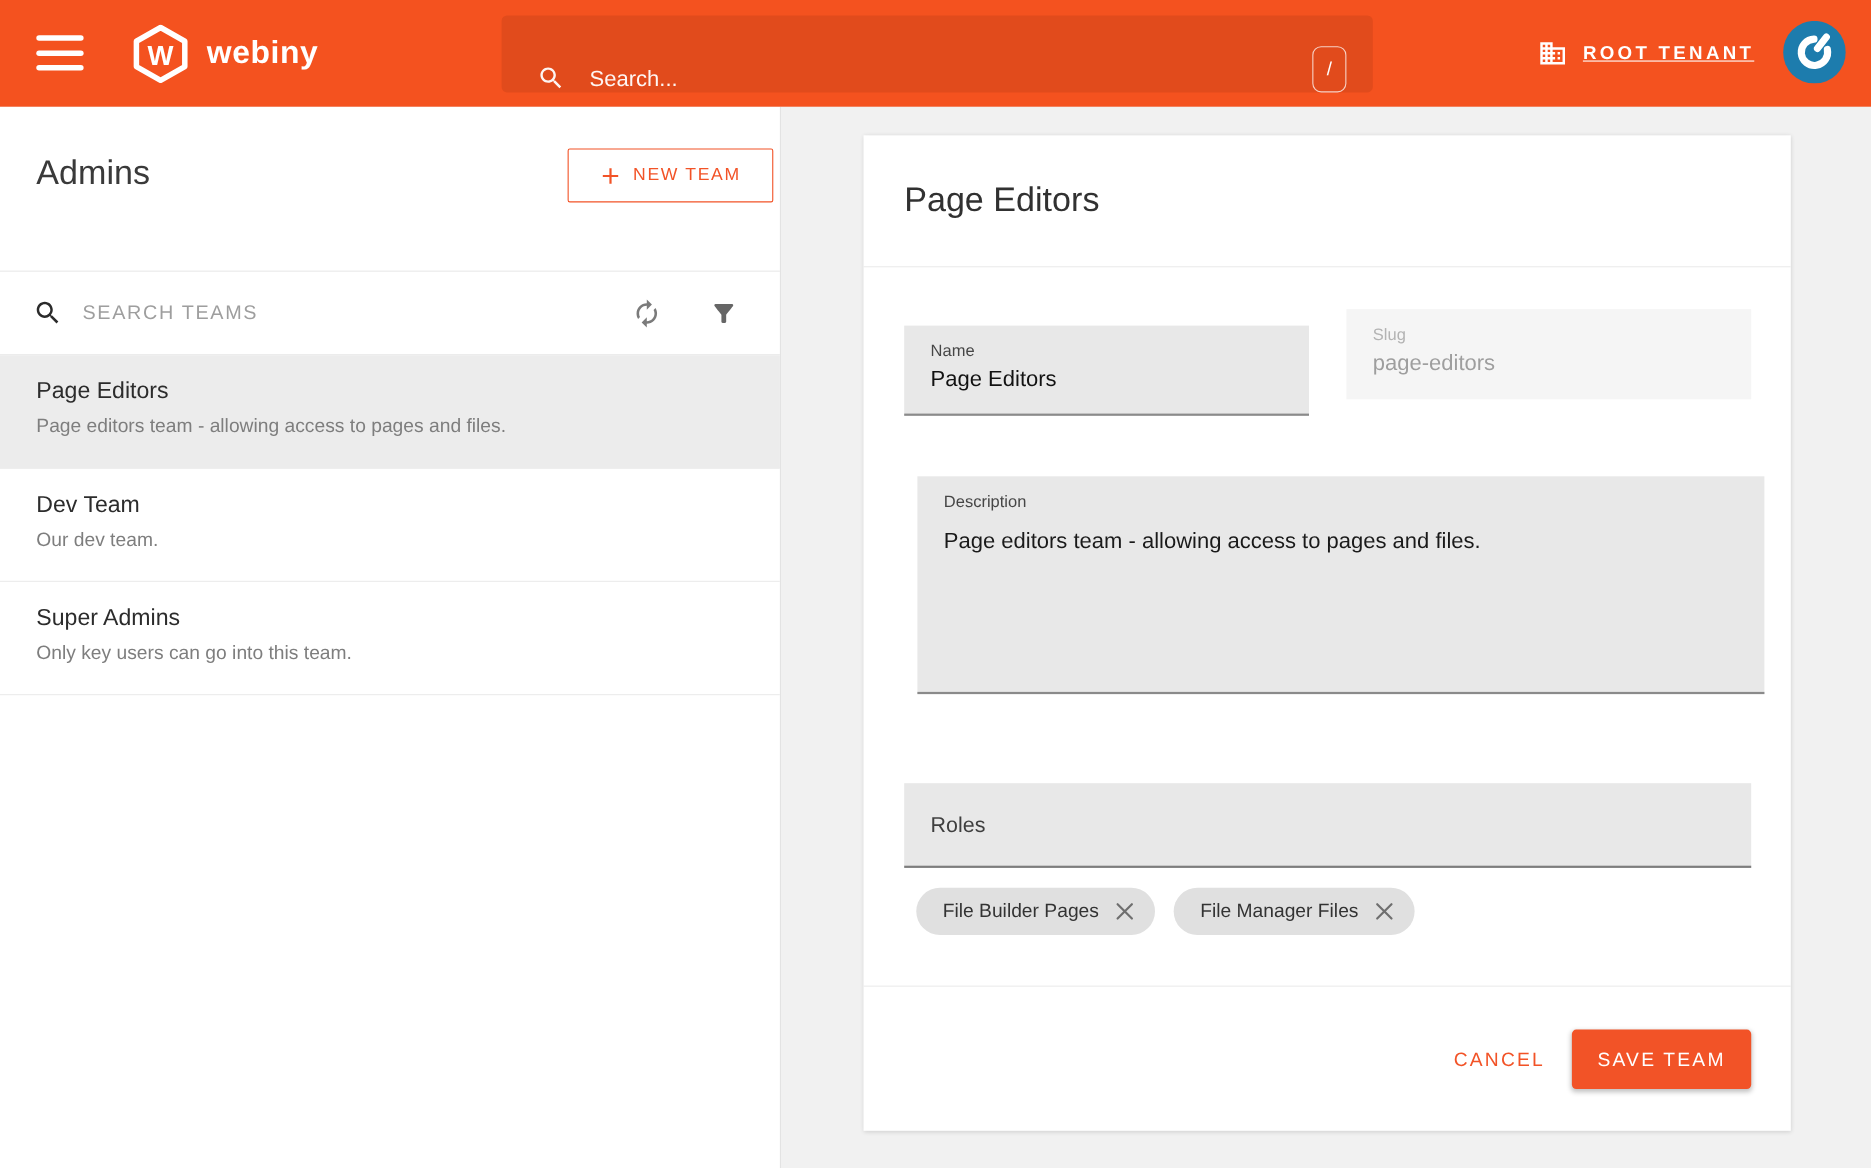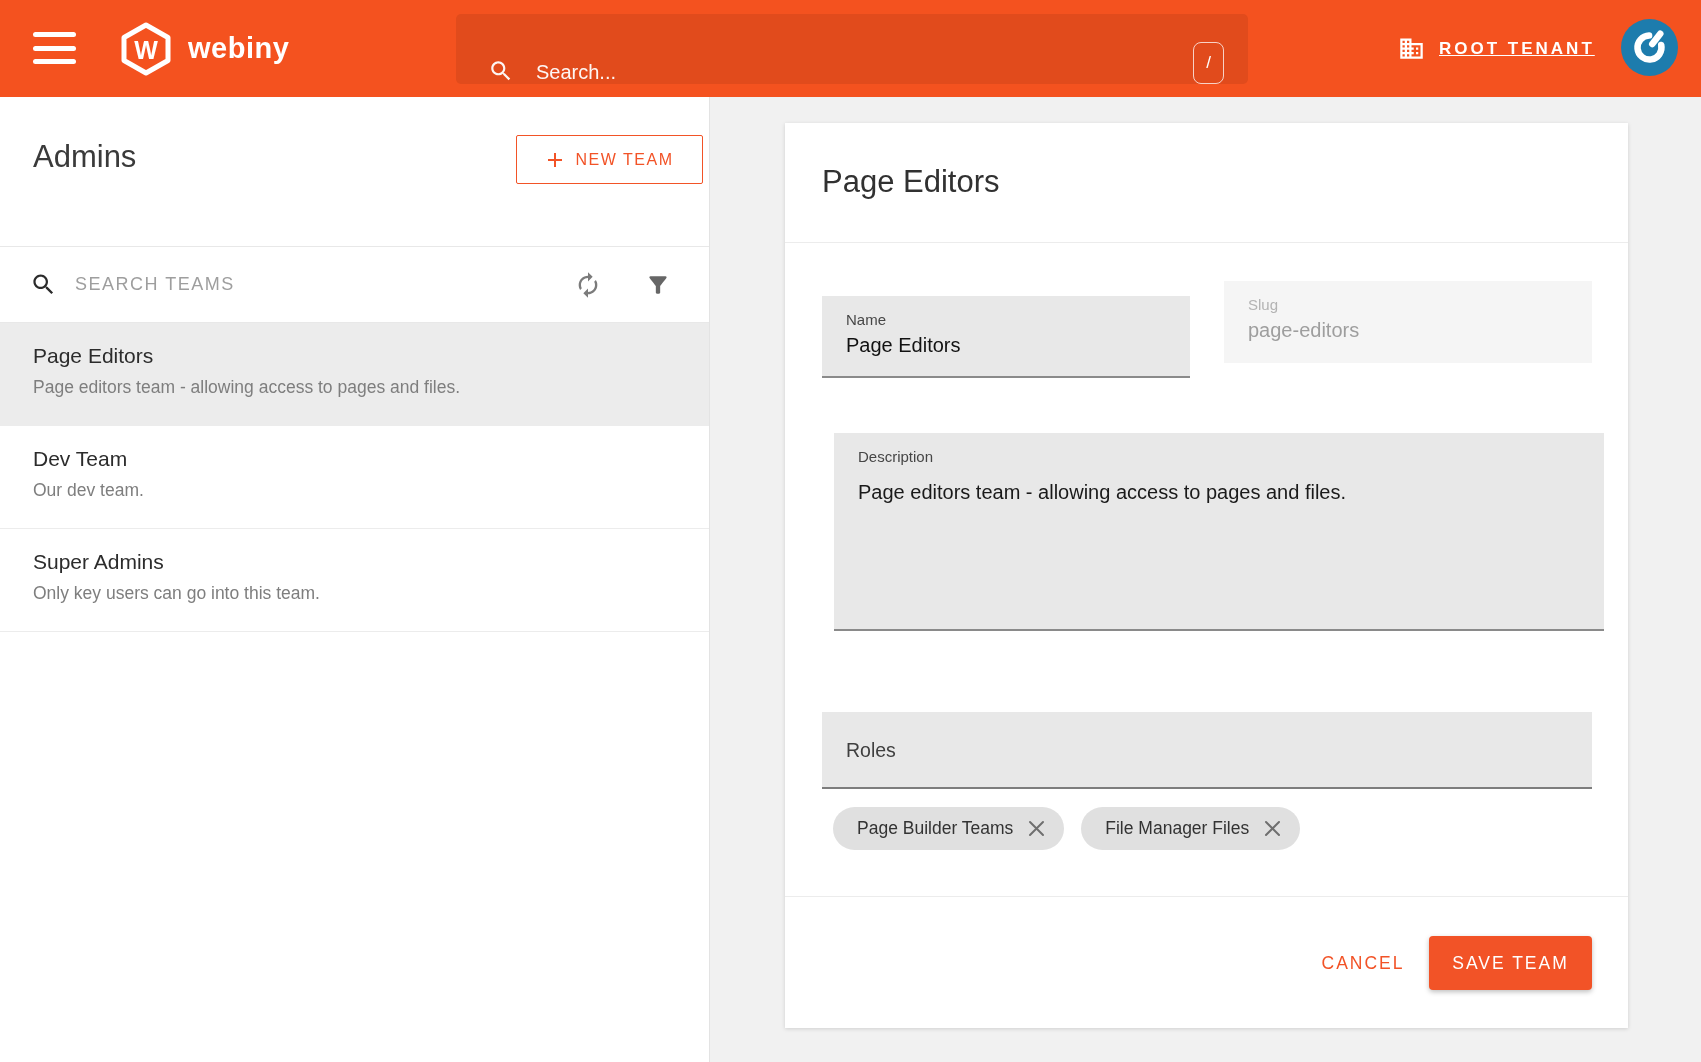--- a/index.html
+++ b/index.html
@@ -193,21 +193,21 @@
       <span class="field-label">Description</span>
       <textarea style="">Page editors team - allowing access to pages and files.</textarea>
     </div>
 
     <div class="filled-field field-roles">
       <span class="roles-label">Roles</span>
     </div>
 
     <div class="chips">
       <div class="chip">
-        <span class="chip-label">Page Builder Teams</span>
+        <span class="chip-label">File Builder Pages</span>
         <button class="chip-close">
           <svg width="19" height="19" viewBox="0 0 19 19">
               <path d="M3 3l13 13M16 3L3 16" stroke="#6f6f6f" stroke-width="2" stroke-linecap="round"></path>
             </svg>
         </button>
       </div>
       <div class="chip">
         <span class="chip-label">File Manager Files</span>
         <button class="chip-close">
           <svg width="19" height="19" viewBox="0 0 19 19">

